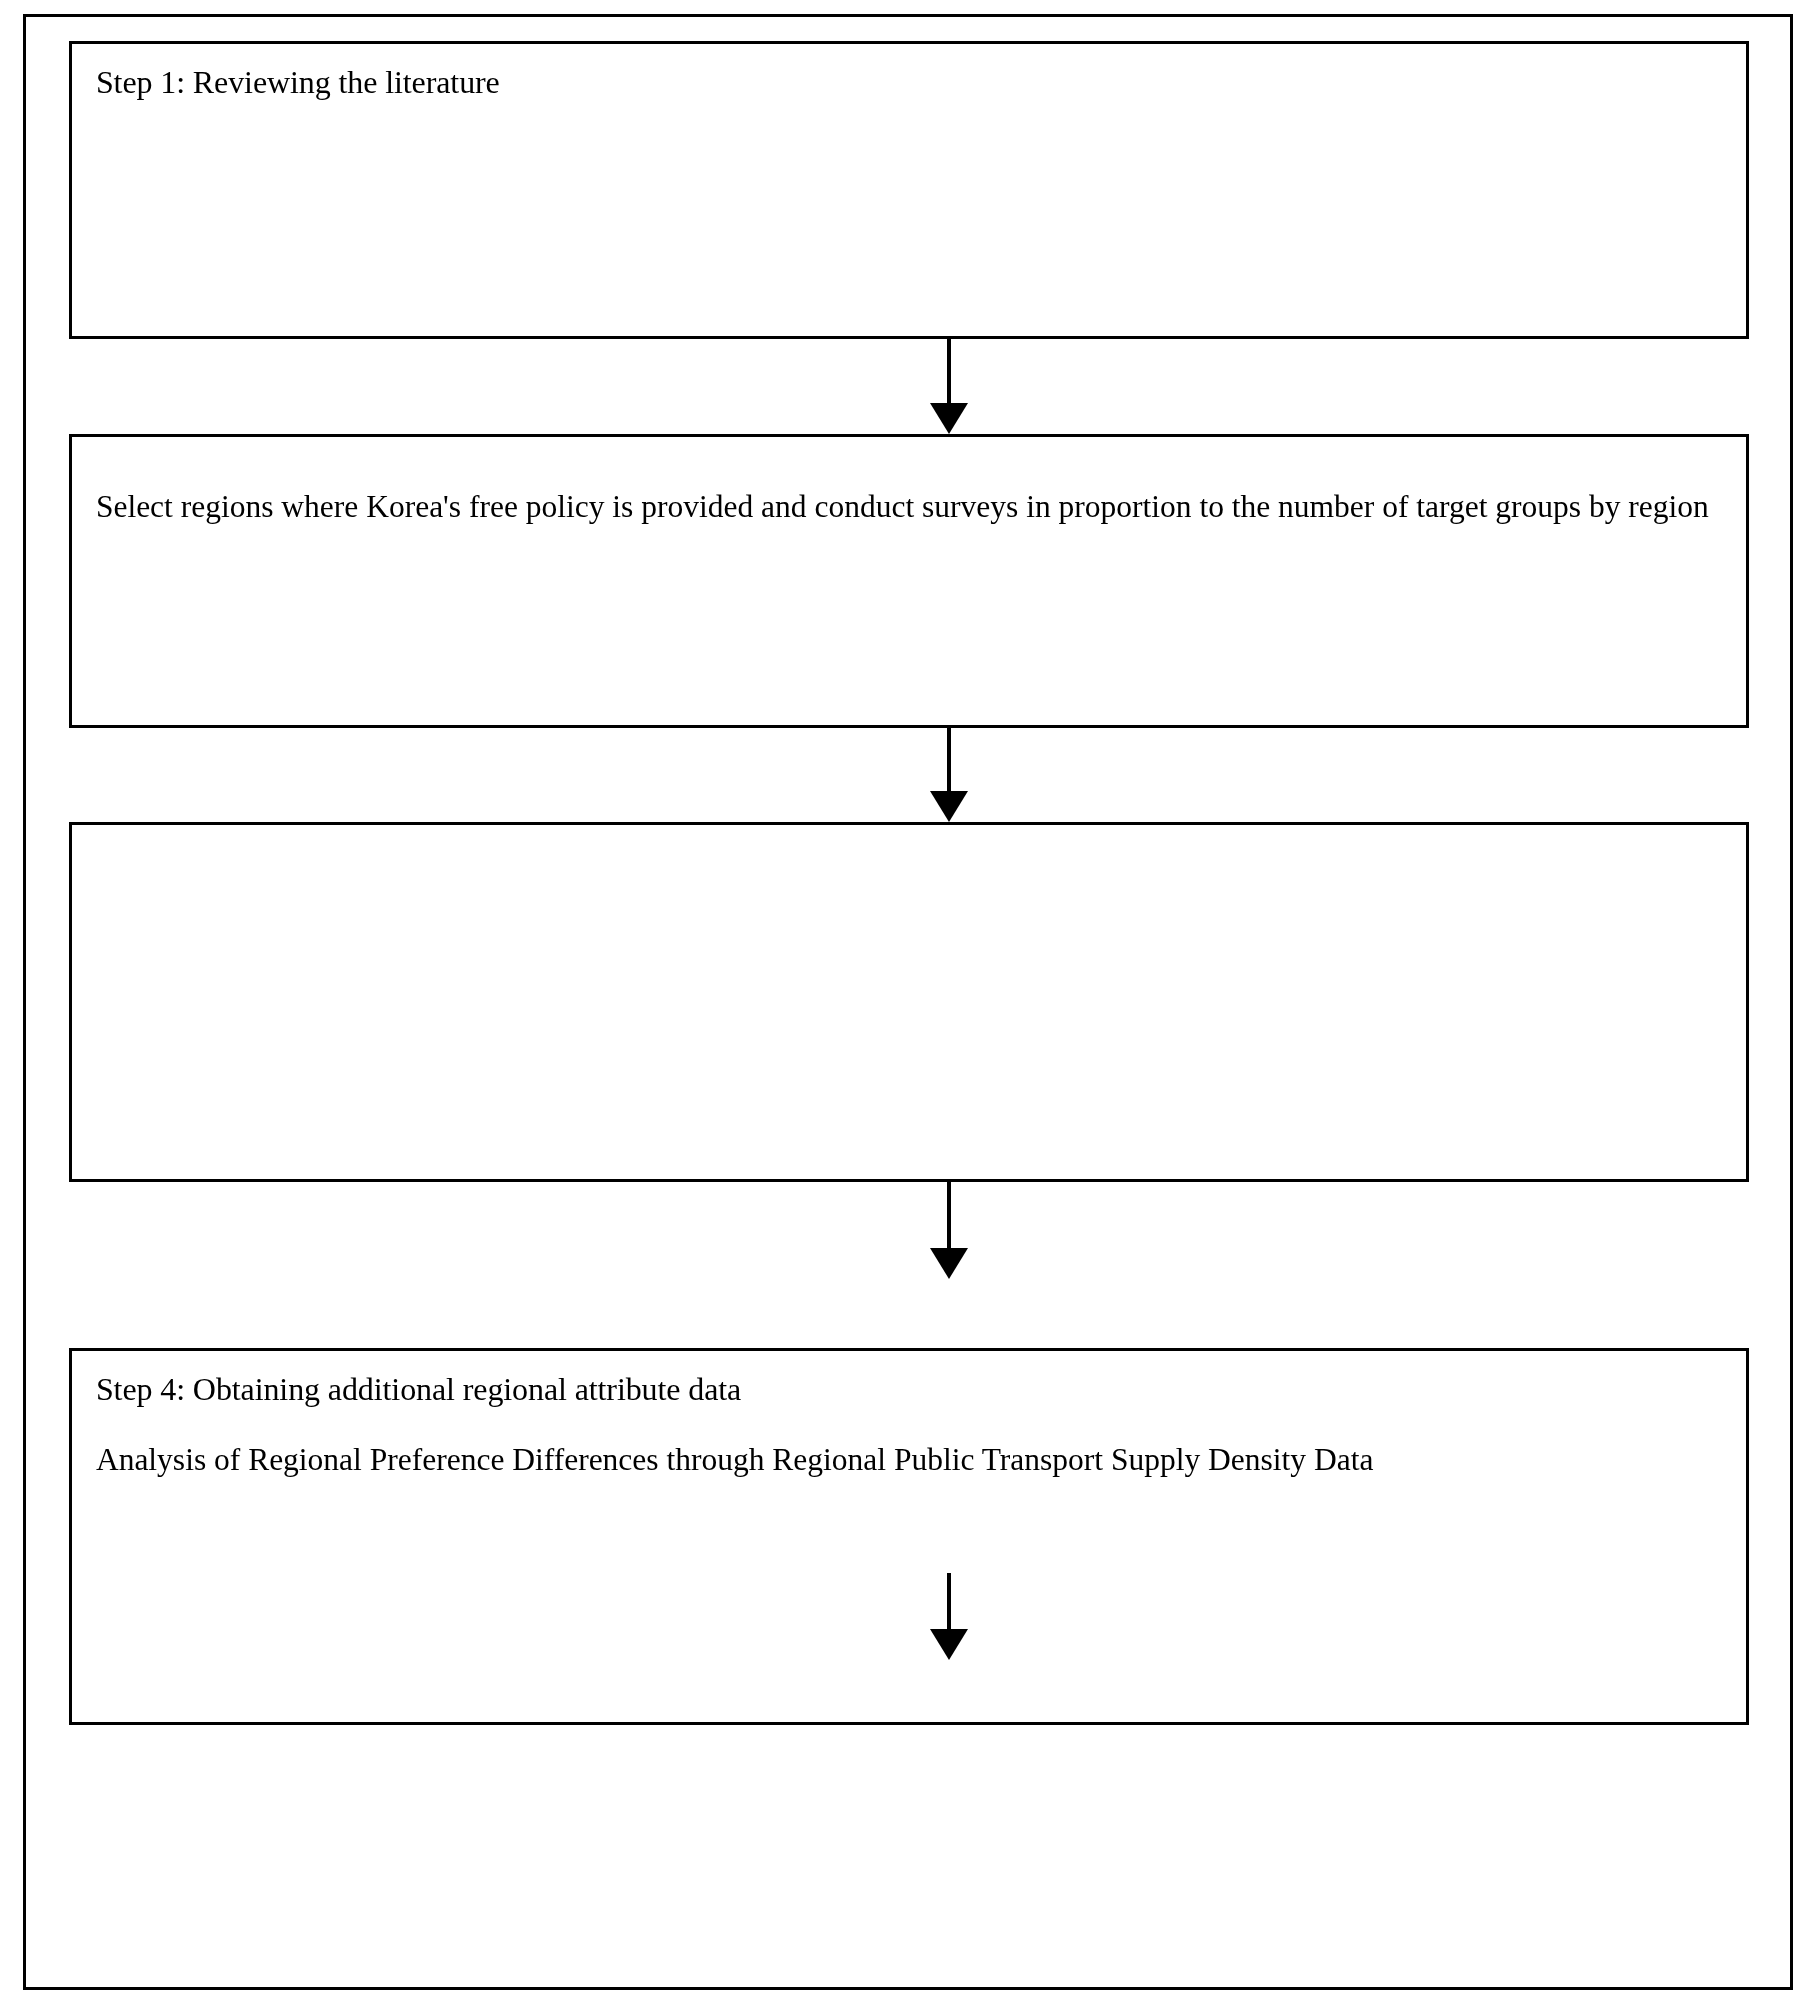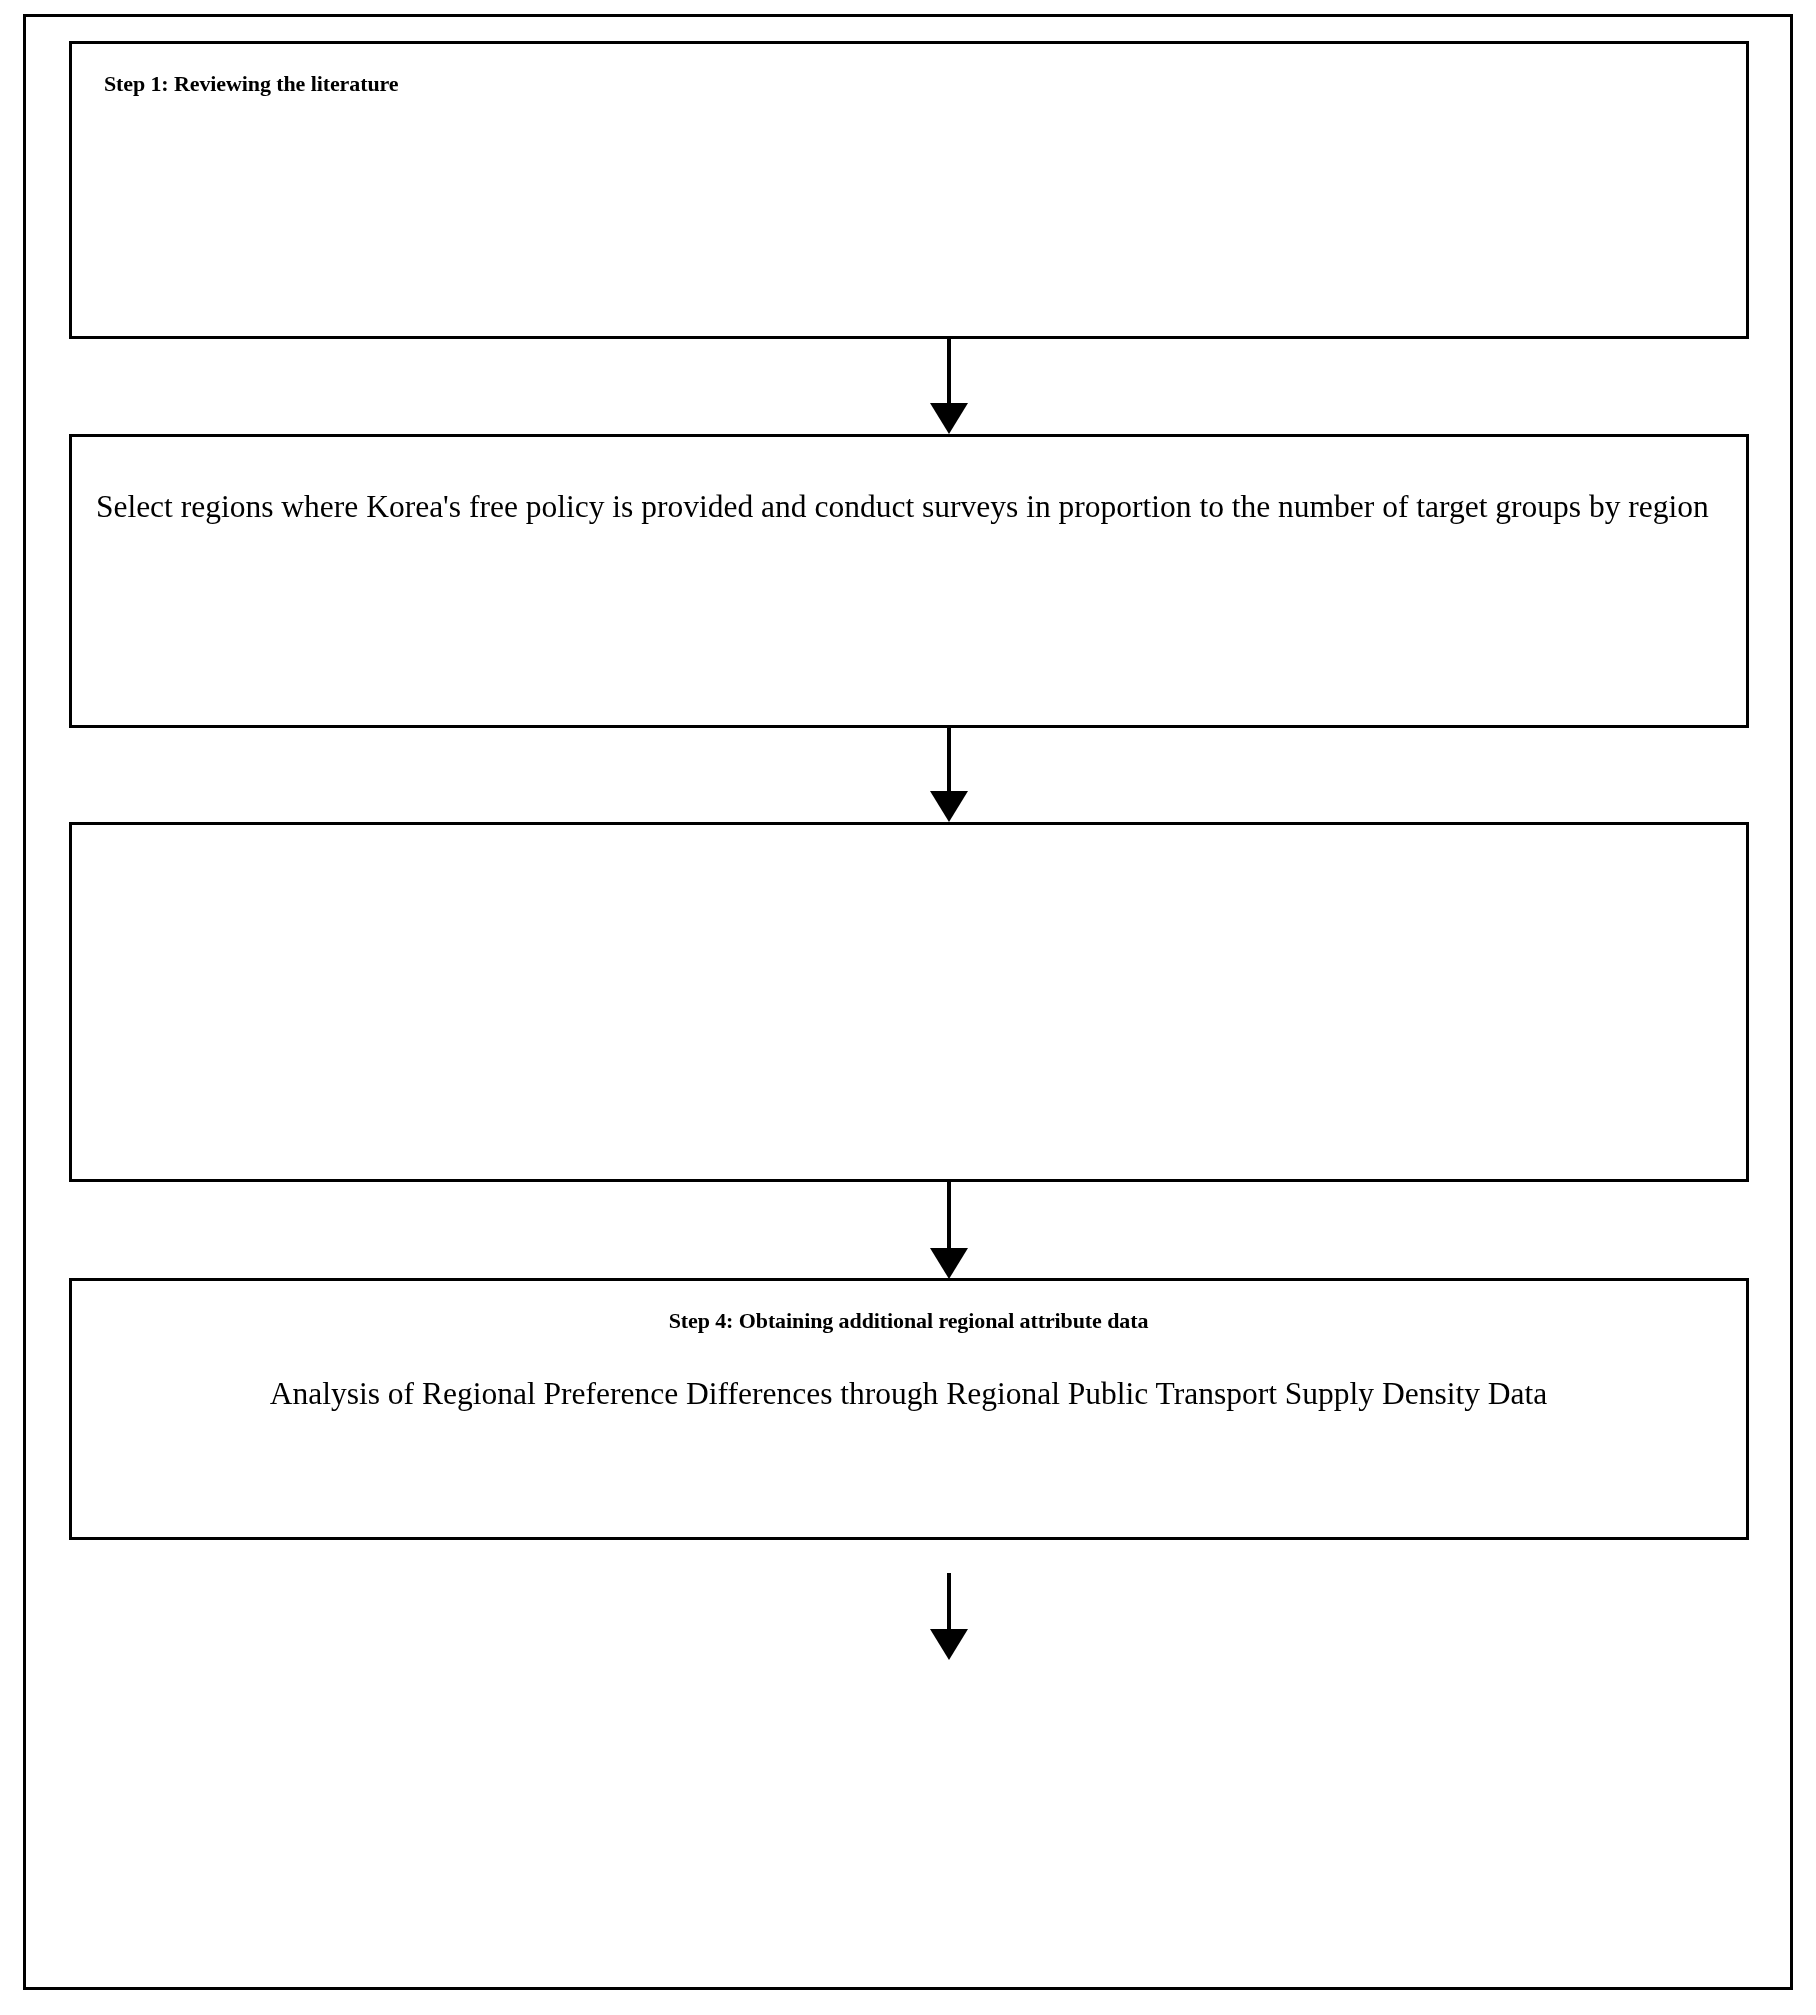--- a/index.html
+++ b/index.html
@@ -40,41 +40,41 @@
     position: absolute;
     left: 0;
     width: 1680px;
     box-sizing: border-box;
     border: 3.2px solid #000000;
     background: #ffffff;
     padding: 19px 24.4px 22px 24.4px;
   }
 
   .step-title {
-    font-size: 22px;
-    font-weight: bold;
+    font-size: 32px;
+    font-weight: normal;
     line-height: 1.22;
     letter-spacing: -0.1px;
-    margin: 8px;
+    margin: 0;
     white-space: nowrap;
   }
 
   .step-body {
     font-size: 31.5px;
     font-weight: normal;
     line-height: 1.43;
     margin: 0;
     padding-top: 28px;
   }
 
   
   #step-box-1 { top: 0px;    height: 298px; }
   #step-box-2 { top: 393px;  height: 294px; }
   #step-box-3 { top: 781px; height: 360px; }
-  #step-box-4 { top: 1237px; height: 262px; text-align: center; }
+  #step-box-4 { top: 1307px; height: 377px; }
   #step-box-5 { top: 1618px; height: 296px; }
 
   
   .connector {
     position: absolute;
     left: 861px;   
     width: 39px;
   }
   .connector .shaft {
     position: absolute;

